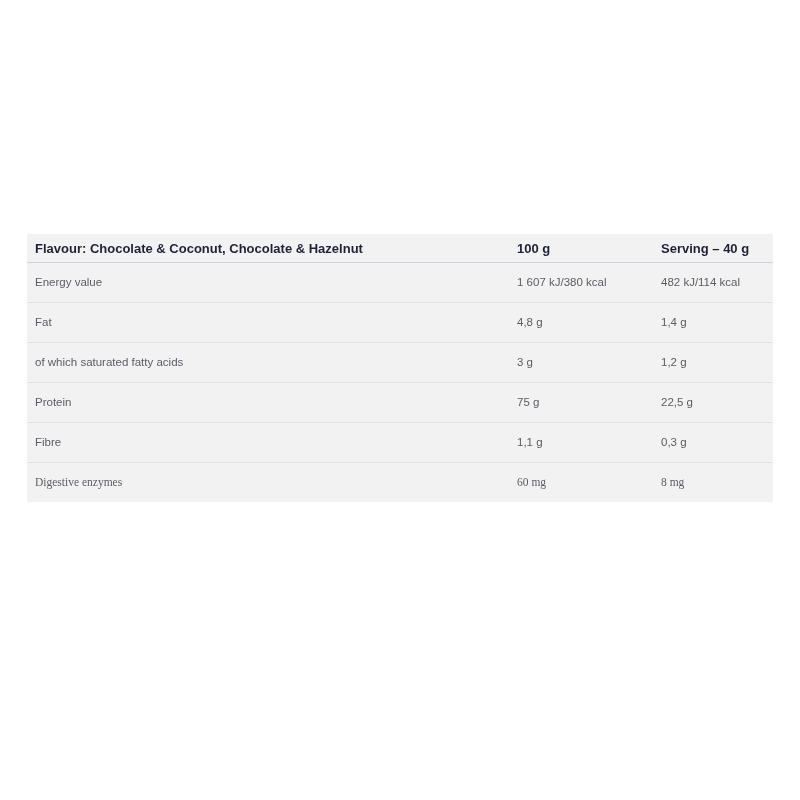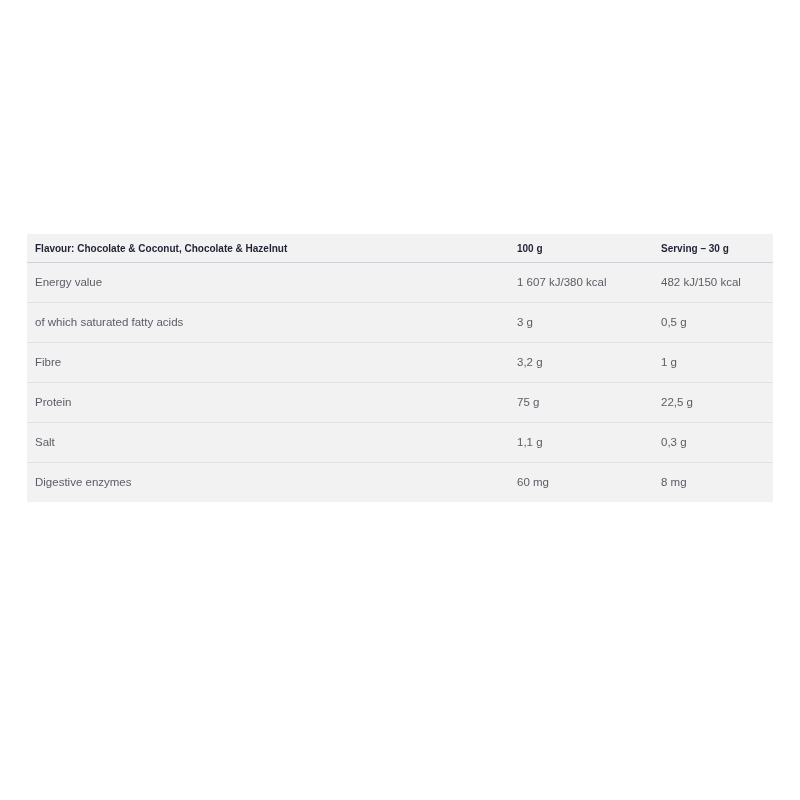--- a/index.html
+++ b/index.html
@@ -22,74 +22,75 @@
     .nutrition-table th, .nutrition-table td {
       text-align: left;
       padding: 0;
       vertical-align: middle;
     }
     .nutrition-table thead tr {
       height: 28px;
       border-bottom: 1px solid #cfd2d8;
     }
     .nutrition-table th {
-      font-size: 10px;
+      font-size: 13px;
       font-weight: bold;
       color: #1f2235;
       padding-top: 1px;
     }
     .nutrition-table tbody tr {
       height: 40px;
       border-bottom: 1px solid #e3e3e3;
     }
     .nutrition-table tbody tr:last-child {
       border-bottom: none;
+      font-family: Liberation Serif, serif;
     }
     .nutrition-table td {
       font-size: 11.5px;
       color: #5b5d66;
     }
     .col-name { padding-left: 8px !important; width: 482px; }
     .col-100 { width: 144px; }
     .col-serving { }
   </style>
 </head>
 <body>
 
 <table class="nutrition-table">
   <thead>
     <tr>
       <th class="col-name">Flavour: Chocolate &amp; Coconut, Chocolate &amp; Hazelnut</th>
       <th class="col-100">100 g</th>
-      <th class="col-serving">Serving – 30 g</th>
+      <th class="col-serving">Serving – 40 g</th>
     </tr>
   </thead>
   <tbody>
     <tr>
       <td class="col-name">Energy value</td>
       <td class="col-100">1 607 kJ/380 kcal</td>
-      <td class="col-serving">482 kJ/150 kcal</td>
+      <td class="col-serving">482 kJ/114 kcal</td>
+    </tr>
+    <tr>
+      <td class="col-name">Fat</td>
+      <td class="col-100">4,8 g</td>
+      <td class="col-serving">1,4 g</td>
     </tr>
     <tr>
       <td class="col-name">of which saturated fatty acids</td>
       <td class="col-100">3 g</td>
-      <td class="col-serving">0,5 g</td>
-    </tr>
-    <tr>
-      <td class="col-name">Fibre</td>
-      <td class="col-100">3,2 g</td>
-      <td class="col-serving">1 g</td>
+      <td class="col-serving">1,2 g</td>
     </tr>
     <tr>
       <td class="col-name">Protein</td>
       <td class="col-100">75 g</td>
       <td class="col-serving">22,5 g</td>
     </tr>
     <tr>
-      <td class="col-name">Salt</td>
+      <td class="col-name">Fibre</td>
       <td class="col-100">1,1 g</td>
       <td class="col-serving">0,3 g</td>
     </tr>
     <tr>
       <td class="col-name">Digestive enzymes</td>
       <td class="col-100">60 mg</td>
       <td class="col-serving">8 mg</td>
     </tr>
   </tbody>
 </table>

